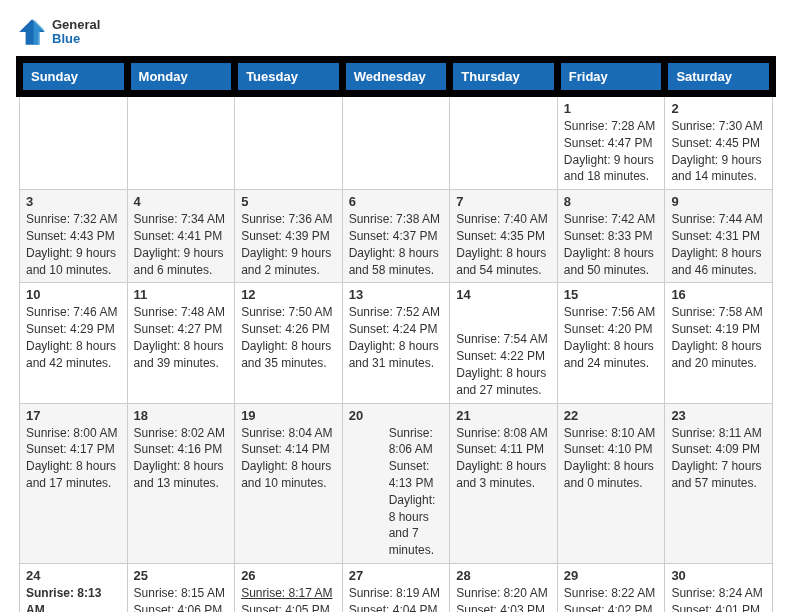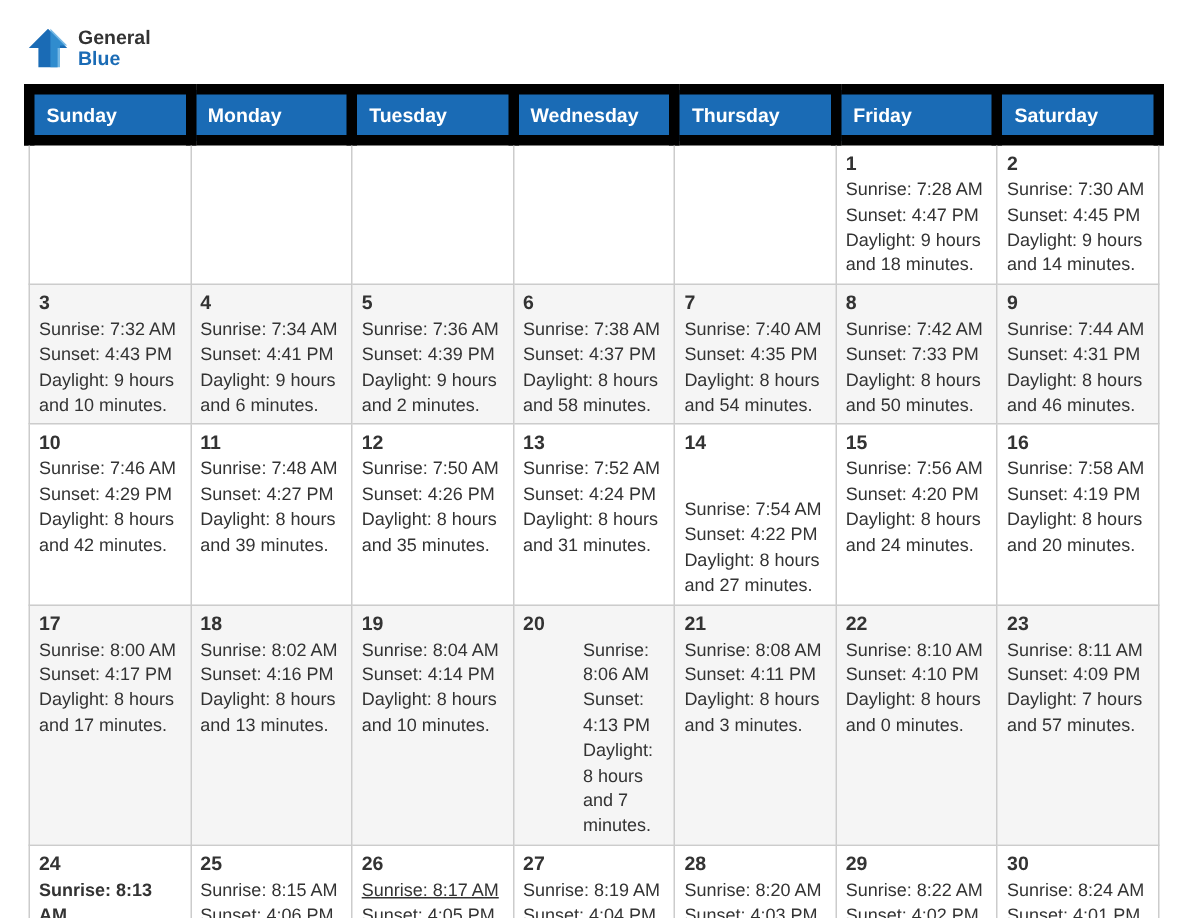--- a/index.html
+++ b/index.html
@@ -159,21 +159,21 @@
         </td>
         <td>
           <span class="day-number">7</span>
           <div class="day-detail" style="white-space: pre-line;">Sunrise: 7:40 AM
 Sunset: 4:35 PM
 Daylight: 8 hours and 54 minutes.</div>
         </td>
         <td>
           <span class="day-number">8</span>
           <div class="day-detail" style="white-space: pre-line;">Sunrise: 7:42 AM
-Sunset: 7:33 PM
+Sunset: 8:33 PM
 Daylight: 8 hours and 50 minutes.</div>
         </td>
         <td>
           <span class="day-number">9</span>
           <div class="day-detail" style="white-space: pre-line;">Sunrise: 7:44 AM
 Sunset: 4:31 PM
 Daylight: 8 hours and 46 minutes.</div>
         </td>
       </tr>
       <tr>

